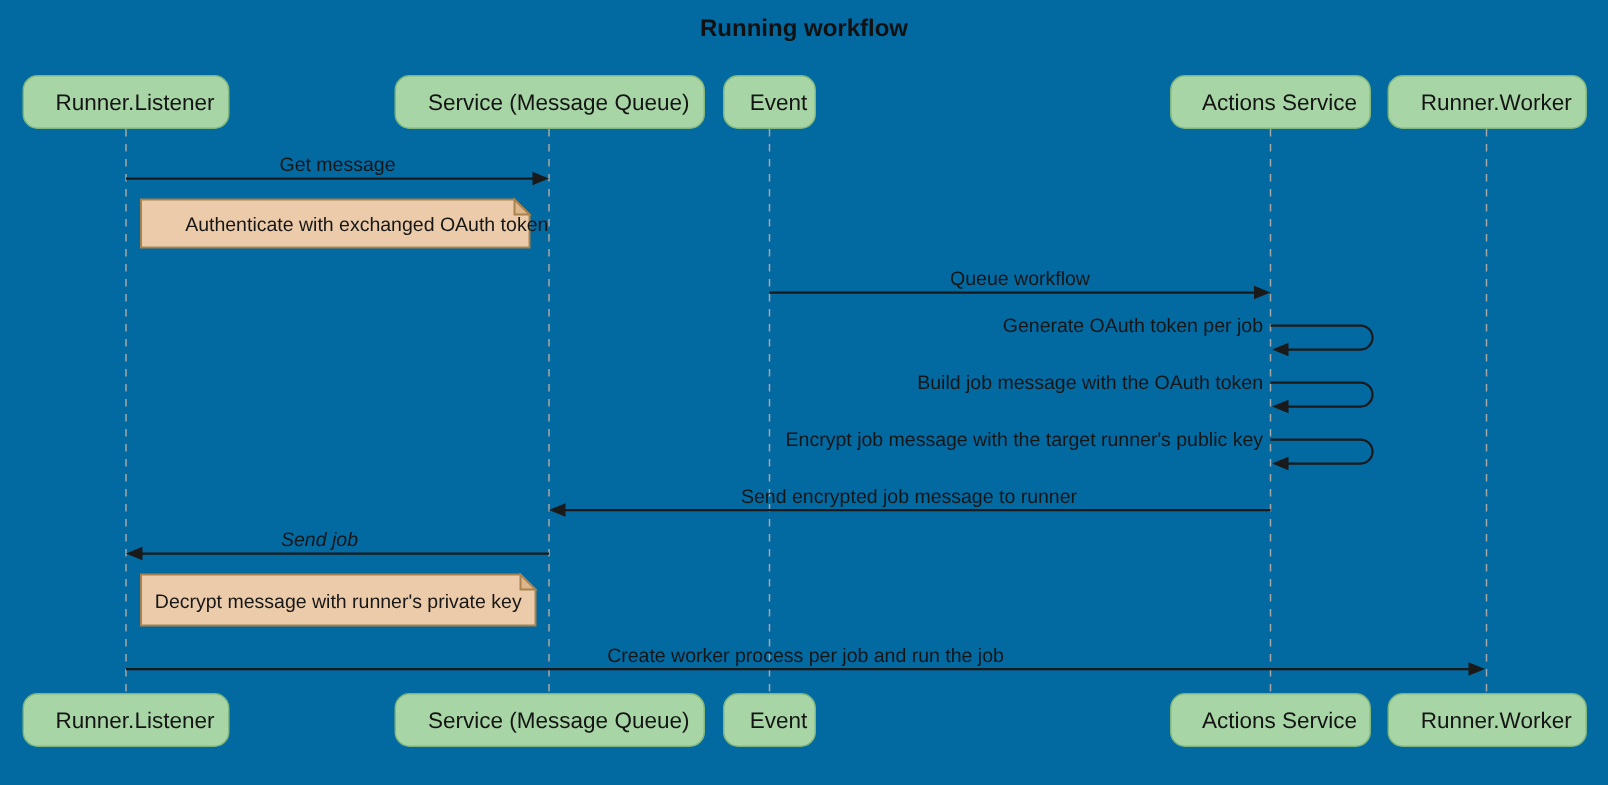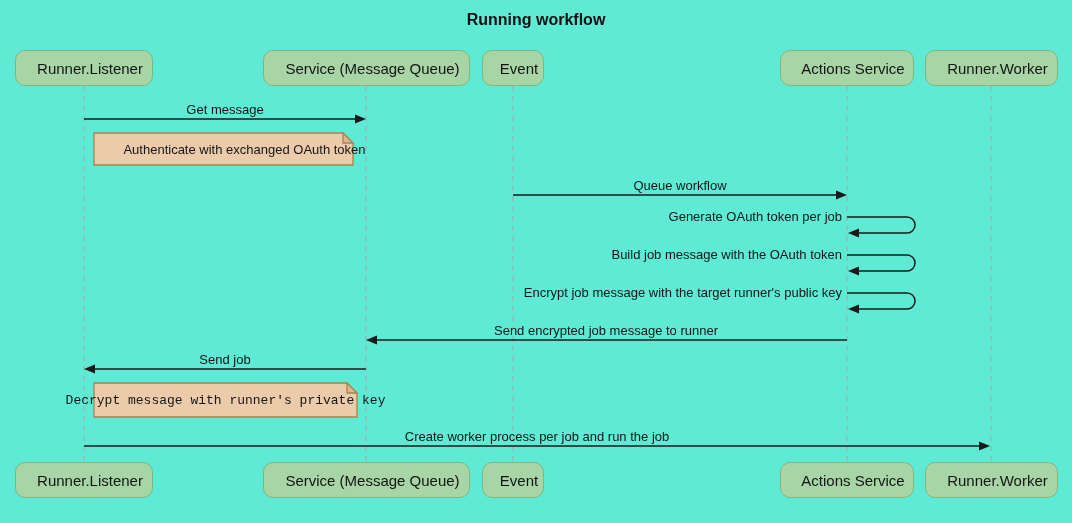--- a/index.html
+++ b/index.html
@@ -1,17 +1,17 @@
 <!DOCTYPE html>
 <html><head>
 <meta charset="utf-8">
 <style>
   html,body{margin:0;padding:0;background:#fff;}
   .diagram{
-    position:relative;width:1072px;height:523px;background:#5eead4;
+    position:relative;width:1072px;height:523px;background:#0369a1;
     font-family:"Liberation Sans",sans-serif;color:#1a1a1a;overflow:hidden;
   }
   .title{
     position:absolute;top:11px;left:0;width:1072px;text-align:center;
     font-size:16px;font-weight:bold;color:#111;
   }
   .svg-layer{position:absolute;left:0;top:0;}
   .participant{
     position:absolute;height:36px;box-sizing:border-box;
     background:#a8d5a6;border:1px solid #7fb77e;border-radius:10px;
@@ -113,19 +113,19 @@
   <div class="participant row-bottom" style="left:925px;width:133px;">
       <span>Runner.Worker</span>
     </div>
 
   <div class="msg-label centered" style="left:225px;top:102px;">Get message</div>
   <div class="msg-label centered" style="left:680px;top:178px;">Queue workflow</div>
   <div class="msg-label right-aligned" style="right:230px;top:247px;">Build job message with the OAuth token</div>
   <div class="msg-label right-aligned" style="right:230px;top:209px;">Generate OAuth token per job</div>
   <div class="msg-label right-aligned" style="right:230px;top:285px;padding-left:43px;">Encrypt job message with the target runner's public key</div>
   <div class="msg-label centered" style="left:606px;top:323px;">Send encrypted job message to runner</div>
-  <div class="msg-label centered" style="left:225px;top:352px;">Send job</div>
+  <div class="msg-label centered" style="left:213px;top:352px;font-style:italic;">Send job</div>
   <div class="msg-label centered" style="left:537px;top:429px;">Create worker process per job and run the job</div>
 
   <div class="note-text" style="left:94px;top:133px;width:301px;height:32px;">Authenticate with exchanged OAuth token</div>
-  <div class="note-text" style="left:94px;top:383px;width:263px;height:34px;font-family:Liberation Mono, monospace;">Decrypt message with runner's private key</div>
+  <div class="note-text" style="left:94px;top:383px;width:263px;height:34px;">Decrypt message with runner's private key</div>
 
 </div>
 
 </body></html>

